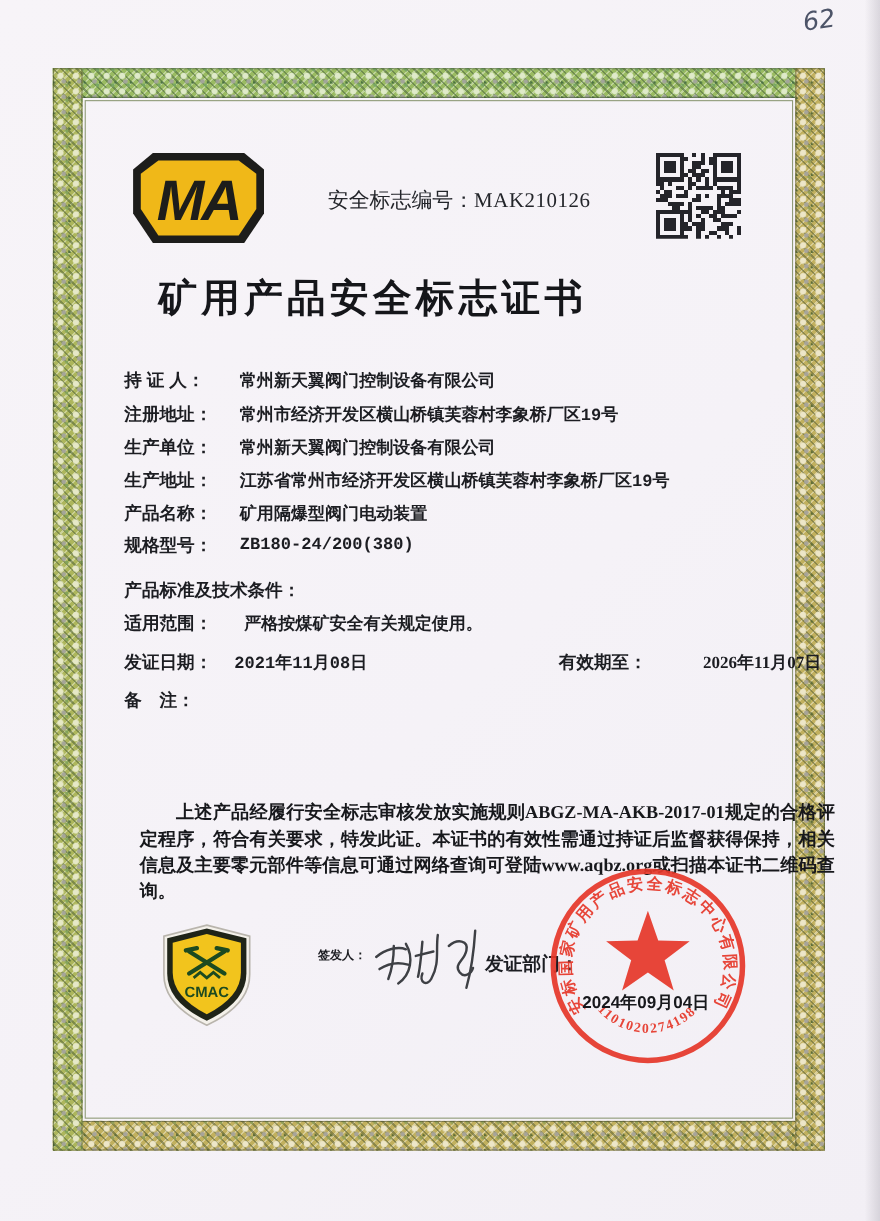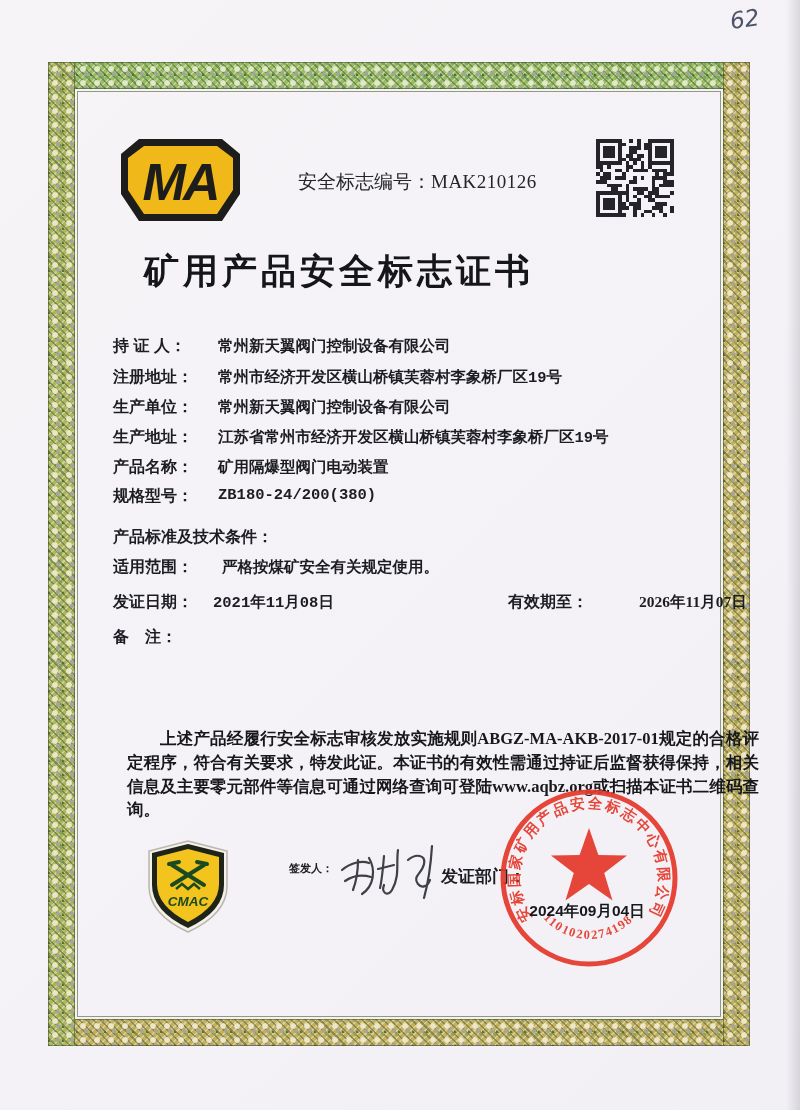--- a/index.html
+++ b/index.html
@@ -47,21 +47,21 @@
 
   .statement{left:86px;top:727px;width:632px;font-size:16.5px;font-weight:700;line-height:1.44;
     color:#17181c;text-indent:2em;text-align:justify;font-family:"Liberation Serif",serif;margin-left:41px;}
 
   .signer-lbl{left:289px;top:861px;font-size:11px;font-weight:700;color:#1c1d22;}
   .dept-lbl{left:441px;top:865px;font-size:17px;font-weight:700;color:#1c1d22;}
   .sig-svg{left:336px;top:836px;}
   .stamp-svg{left:498px;top:787px;}
   .qr-box{left:596px;top:139px;width:78px;height:78px;}
   .ma-box{left:118px;top:137px;}
-  .cmac-box{left:146px;top:840px;font-style:italic;}
+  .cmac-box{left:146px;top:840px;}
 </style>
 </head>
 <body>
 
 <div class="paper">
 
   <div class="edge edge-top"></div>
   <div class="edge edge-bottom"></div>
   <div class="edge edge-left"></div>
   <div class="edge edge-right"></div>

